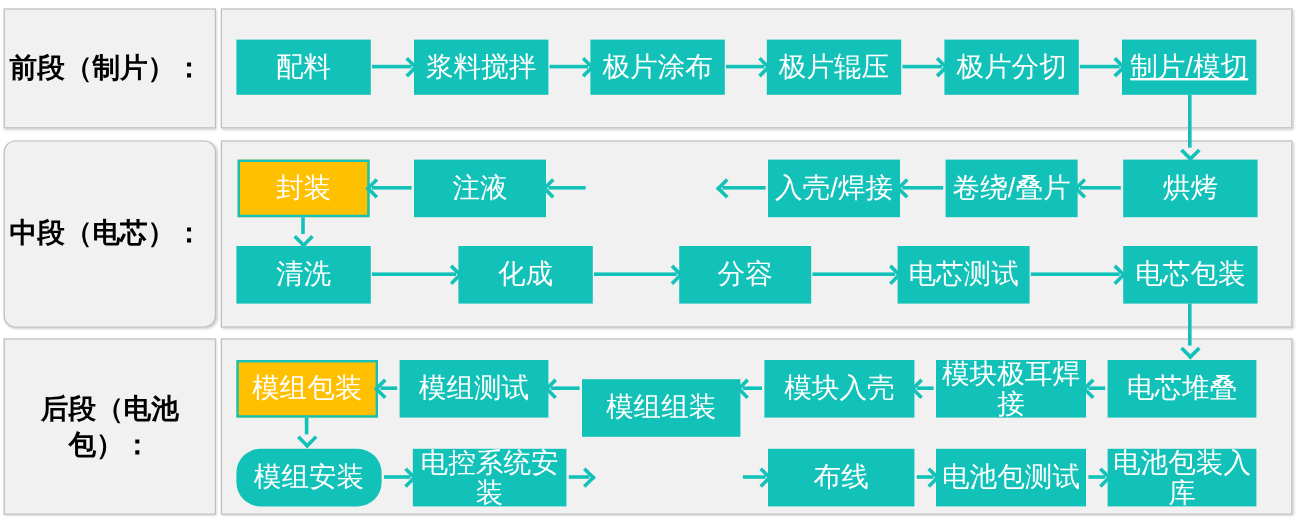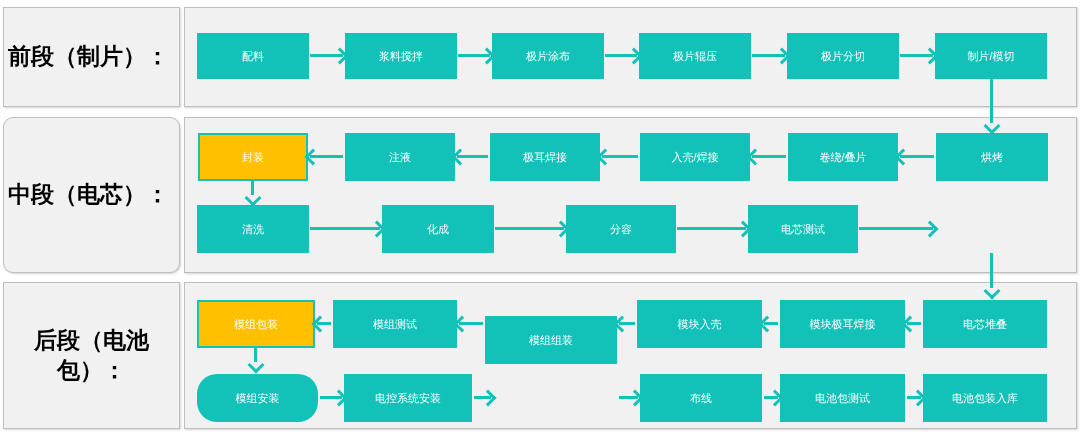--- a/index.html
+++ b/index.html
@@ -16,21 +16,21 @@
   .label-panel{display:flex;align-items:center;}
   .sec-label{
     font-weight:bold;color:var(--label-text,#000);font-size:23px;
     line-height:1.3;padding-left:4px;
   }
   .sec-label.nowrap{white-space:nowrap;}
   .sec-label.center{padding:0;width:100%;text-align:center;}
   .box{
     position:absolute;background:var(--teal,#12c2b8);color:var(--box-text,#fff);
     display:flex;align-items:center;justify-content:center;
-    font-size:11px;z-index:4;box-sizing:border-box;text-align:center;line-height:1.1;
+    font-size:23px;z-index:4;box-sizing:border-box;text-align:center;line-height:1.1;
   }
   .box.gold{background:var(--gold,#ffc000);border:2px solid var(--teal,#12c2b8);}
   .harrow{position:absolute;height:3px;background:var(--teal,#12c2b8);z-index:5;}
   .harrow.right::after{
     content:'';position:absolute;right:-3px;top:-4.5px;width:12px;height:12px;
     box-sizing:border-box;border-top:3px solid var(--teal,#12c2b8);
     border-right:3px solid var(--teal,#12c2b8);transform:rotate(45deg);
   }
   .harrow.left::before{
     content:'';position:absolute;left:-3px;top:-4.5px;width:12px;height:12px;
@@ -57,51 +57,51 @@
   <div class="box" style="left:197px;top:33px;width:112px;height:46px;">配料</div>
   <div class="harrow right" style="left:310px;top:54px;width:33px;"></div>
   <div class="box" style="left:345px;top:33px;width:112px;height:46px;">浆料搅拌</div>
   <div class="harrow right" style="left:458px;top:54px;width:32px;"></div>
   <div class="box" style="left:492px;top:33px;width:112px;height:46px;">极片涂布</div>
   <div class="harrow right" style="left:605px;top:54px;width:32px;"></div>
   <div class="box" style="left:639px;top:33px;width:112px;height:46px;">极片辊压</div>
   <div class="harrow right" style="left:752px;top:54px;width:33px;"></div>
   <div class="box" style="left:787px;top:33px;width:112px;height:46px;">极片分切</div>
   <div class="harrow right" style="left:900px;top:54px;width:33px;"></div>
-  <div class="box" style="left:935px;top:33px;width:112px;height:46px;">制片/模切</div>
+  <div class="box" style="left:935px;top:33px;width:112px;height:46px;text-decoration:underline;">制片/模切</div>
 
   <div class="varrow" style="left:990px;top:79px;height:44px;"></div>
 
   <div class="panel label-panel" style="left:3px;top:117px;width:177px;height:156px;border-radius:10px;">
     <span class="sec-label nowrap">中段（电芯）：</span>
   </div>
   <div class="panel" style="left:184px;top:117px;width:893px;height:156px;"></div>
 
   <div class="box gold" style="left:198px;top:133px;width:110px;height:48px;">封装</div>
   <div class="harrow left" style="left:310px;top:155px;width:33px;"></div>
   <div class="box" style="left:345px;top:133px;width:110px;height:48px;">注液</div>
   <div class="harrow left" style="left:457px;top:155px;width:31px;"></div>
-  <div class="box" style="left:490px;top:133px;width:110px;height:48px;">极耳焊接</div>
   <div class="harrow left" style="left:602px;top:155px;width:36px;"></div>
   <div class="box" style="left:640px;top:133px;width:110px;height:48px;">入壳/焊接</div>
   <div class="harrow left" style="left:752px;top:155px;width:34px;"></div>
   <div class="box" style="left:788px;top:133px;width:110px;height:48px;">卷绕/叠片</div>
   <div class="harrow left" style="left:900px;top:155px;width:34px;"></div>
   <div class="box" style="left:936px;top:133px;width:112px;height:48px;">烘烤</div>
 
   <div class="varrow" style="left:251px;top:181px;height:14px;"></div>
 
   <div class="box" style="left:197px;top:205px;width:112px;height:48px;">清洗</div>
   <div class="harrow right" style="left:310px;top:227px;width:70px;"></div>
   <div class="box" style="left:382px;top:205px;width:112px;height:48px;">化成</div>
   <div class="harrow right" style="left:495px;top:227px;width:69px;"></div>
   <div class="box" style="left:566px;top:205px;width:110px;height:48px;">分容</div>
   <div class="harrow right" style="left:677px;top:227px;width:69px;"></div>
   <div class="box" style="left:748px;top:205px;width:110px;height:48px;">电芯测试</div>
   <div class="harrow right" style="left:859px;top:227px;width:74px;"></div>
+  <div class="box" style="left:936px;top:205px;width:112px;height:48px;">电芯包装</div>
 
   <div class="varrow" style="left:990px;top:253px;height:35px;"></div>
 
   <div class="panel label-panel" style="left:3px;top:282px;width:177px;height:147px;">
     <span class="sec-label center" style="width:140px;margin:0 auto;">后段（电池包）：</span>
   </div>
   <div class="panel" style="left:184px;top:282px;width:893px;height:147px;"></div>
 
   <div class="box gold" style="left:197px;top:300px;width:118px;height:48px;">模组包装</div>
   <div class="harrow left" style="left:317px;top:322px;width:14px;"></div>

